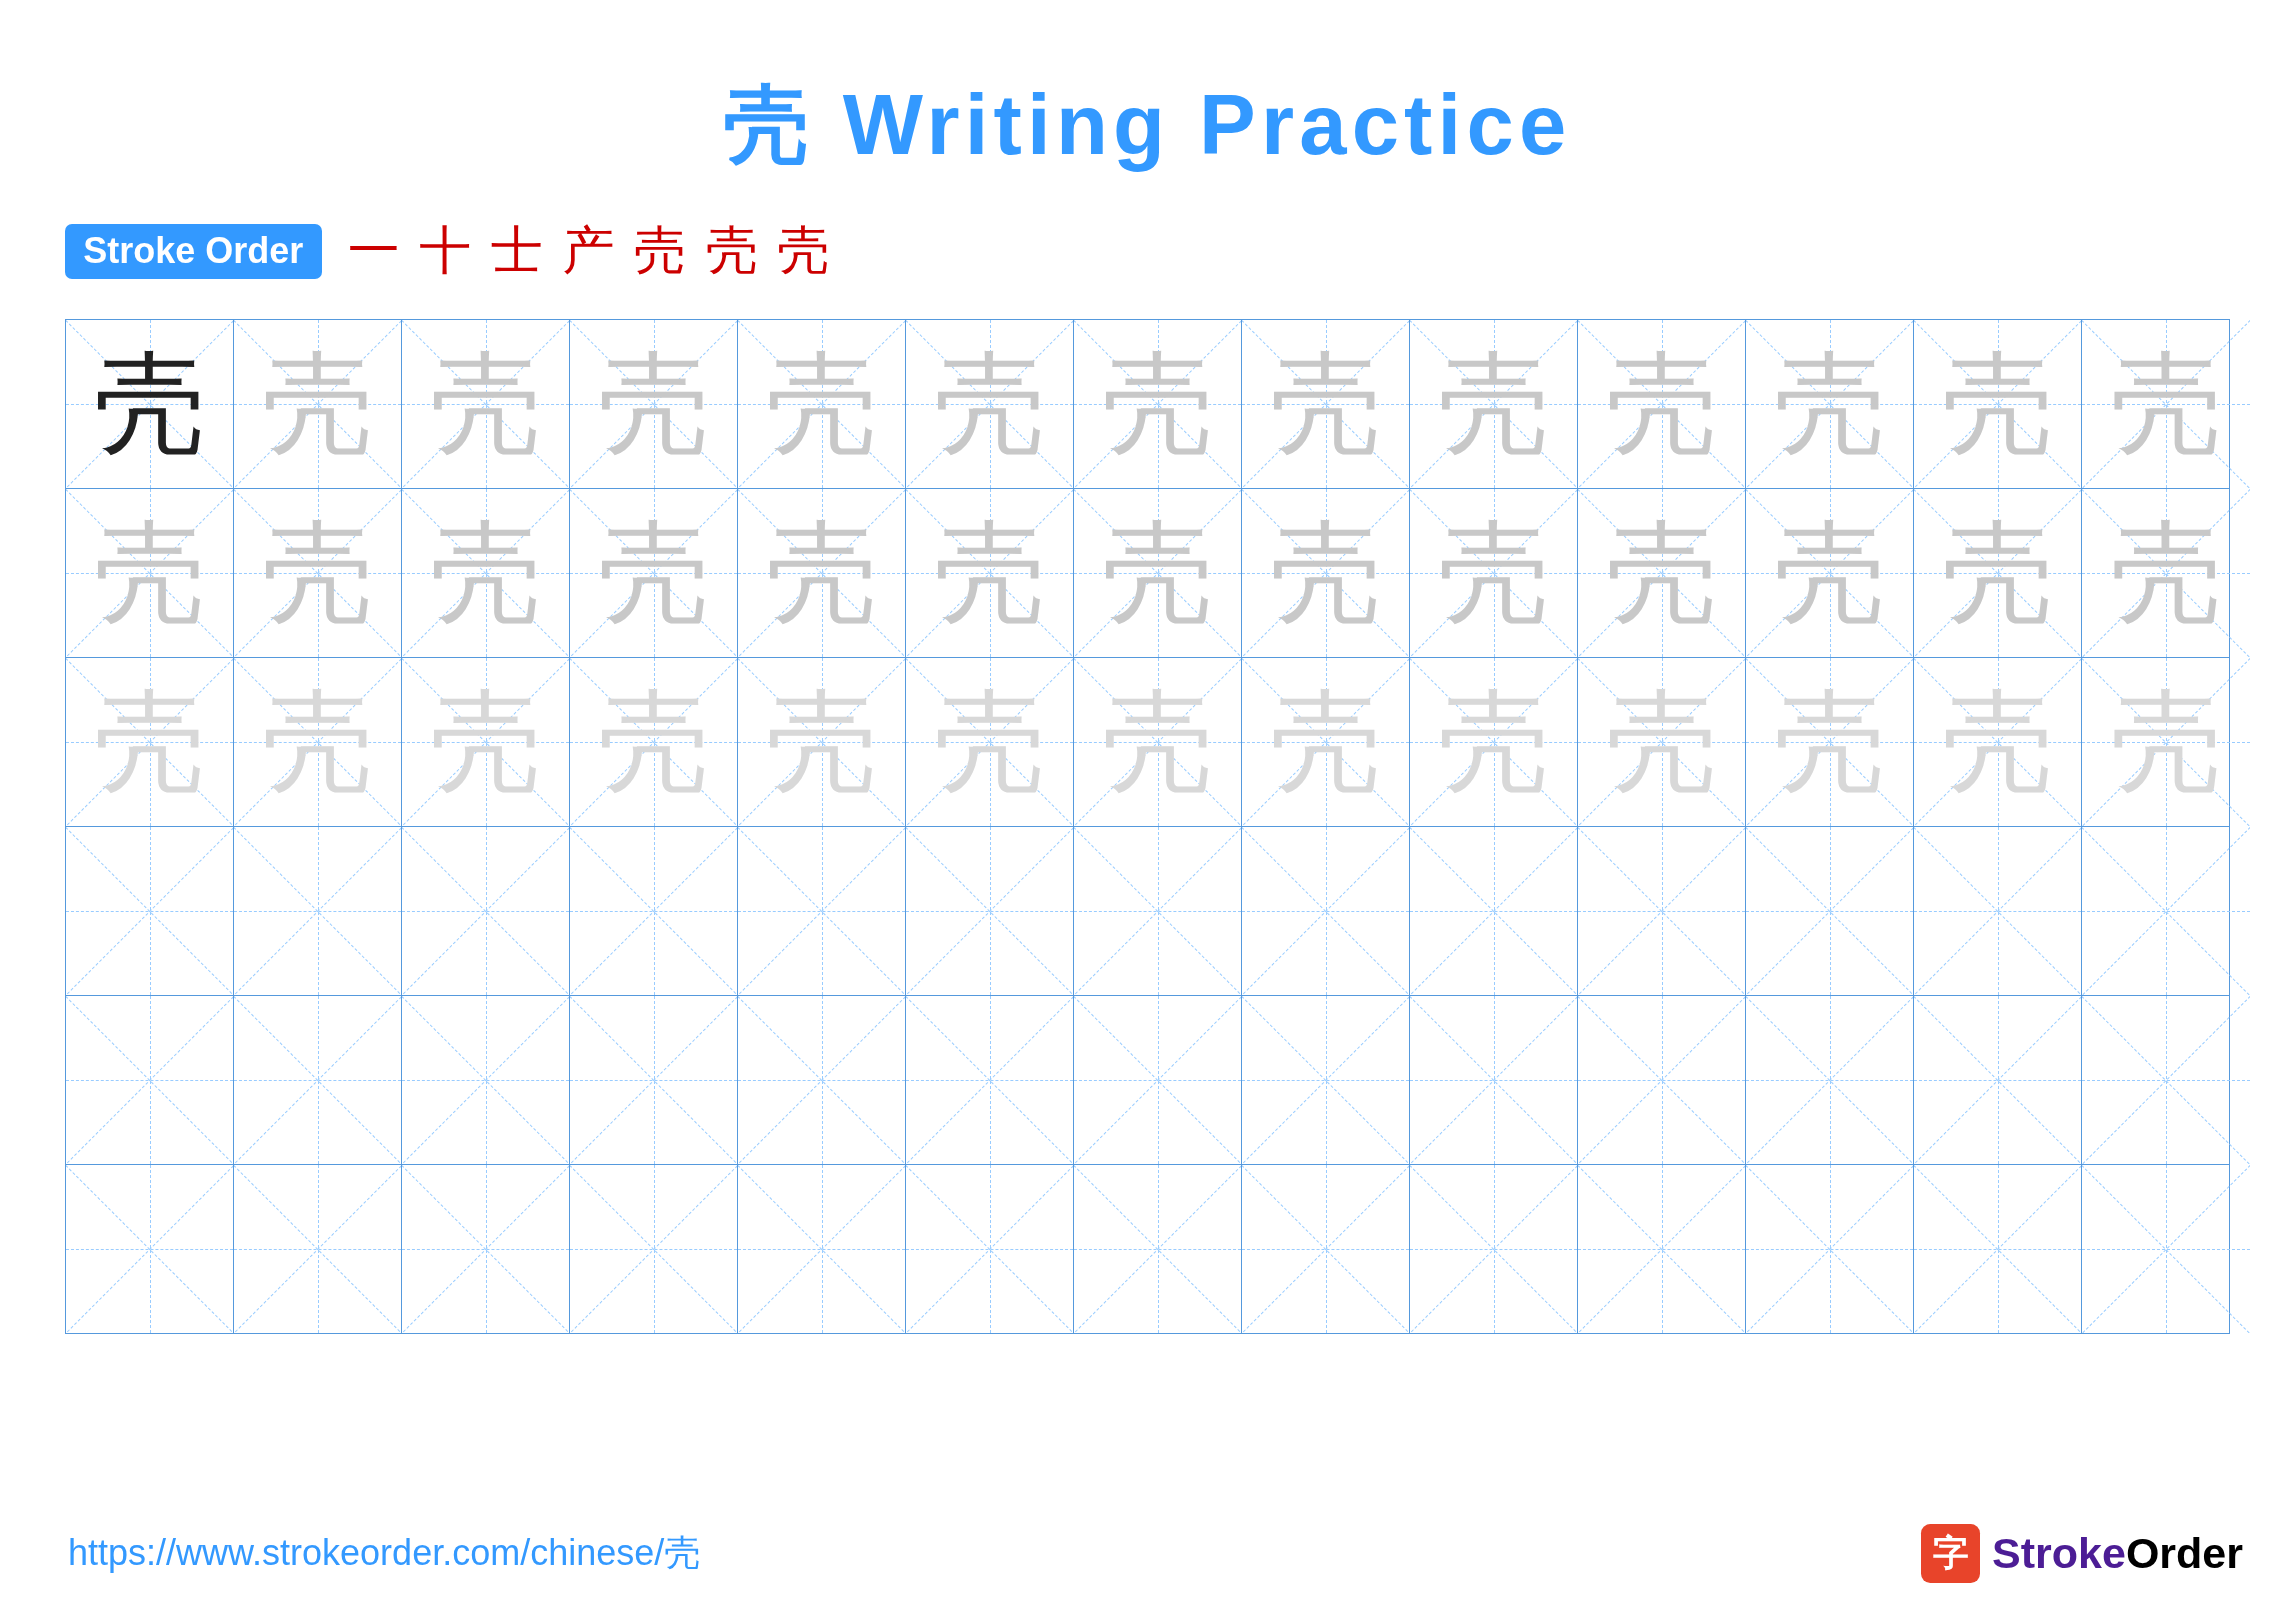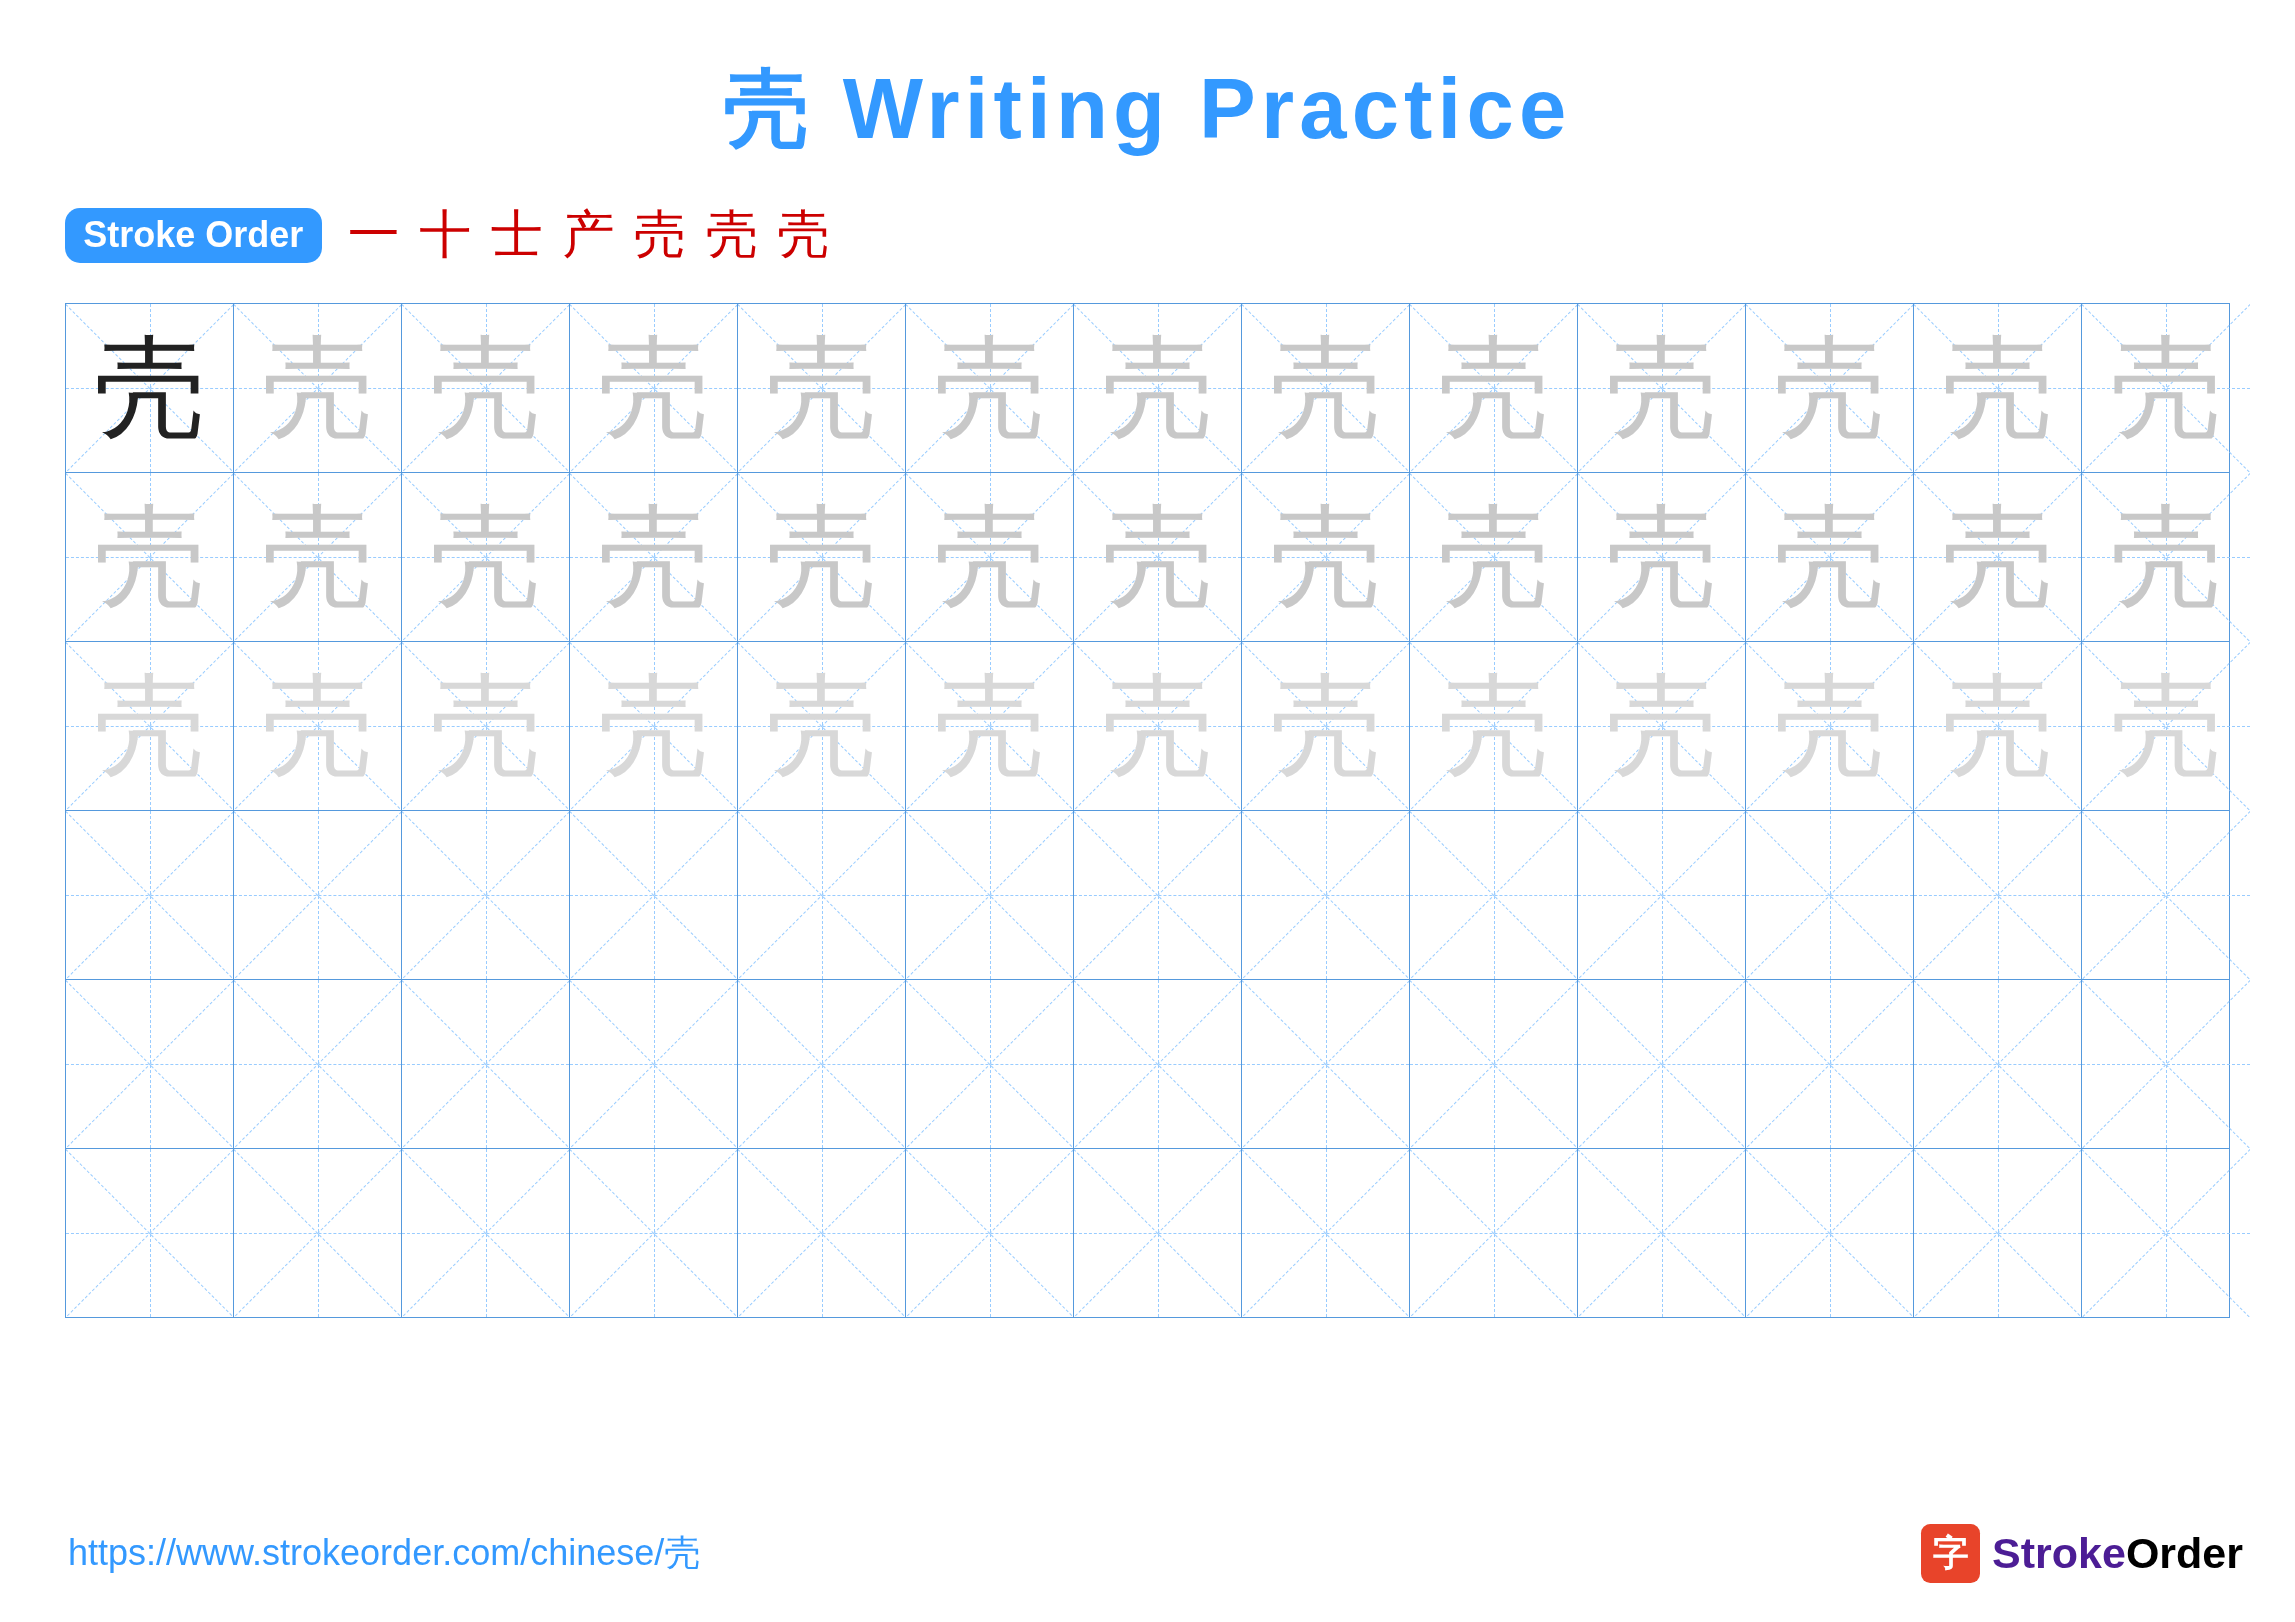--- a/index.html
+++ b/index.html
@@ -10,21 +10,21 @@
       height: 1622px;
       position: relative;
       overflow: hidden;
     }
 
     .page-container {
       width: 2295px;
       height: 1622px;
       background: #fff;
       position: relative;
-      padding: 39px 52px;
+      padding: 55px 52px;
     }
 
     .title {
       text-align: center;
       font-size: 85px;
       font-weight: bold;
       color: #3399ff;
       margin-bottom: 33px;
       margin-top: 13px;
       letter-spacing: 5.2px;
@@ -36,21 +36,21 @@
       margin-bottom: 33px;
       margin-left: 13px;
     }
 
     .stroke-order-badge {
       background: #3399ff;
       color: white;
       font-size: 36px;
       font-weight: bold;
       padding: 6.5px 18.3px;
-      border-radius: 15px;
+      border-radius: 7px;
       margin-right: 26px;
       white-space: nowrap;
     }
 
     .stroke-sequence {
       display: flex;
       align-items: center;
       gap: 19.6px;
       font-size: 52px;
     }

